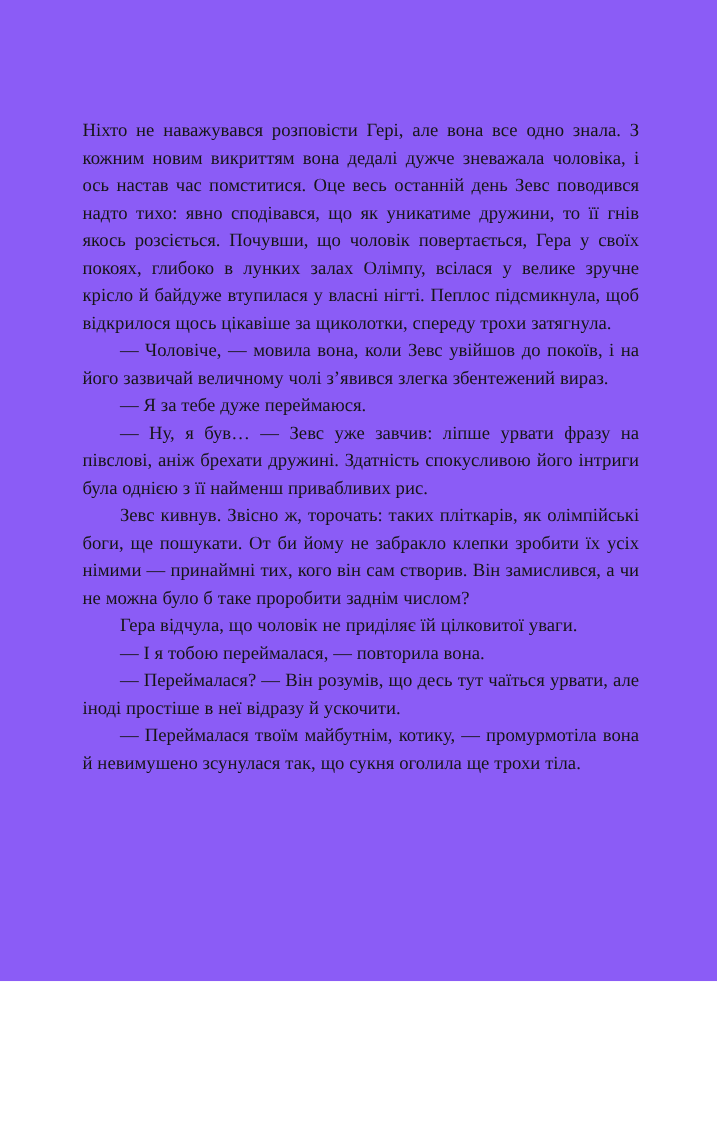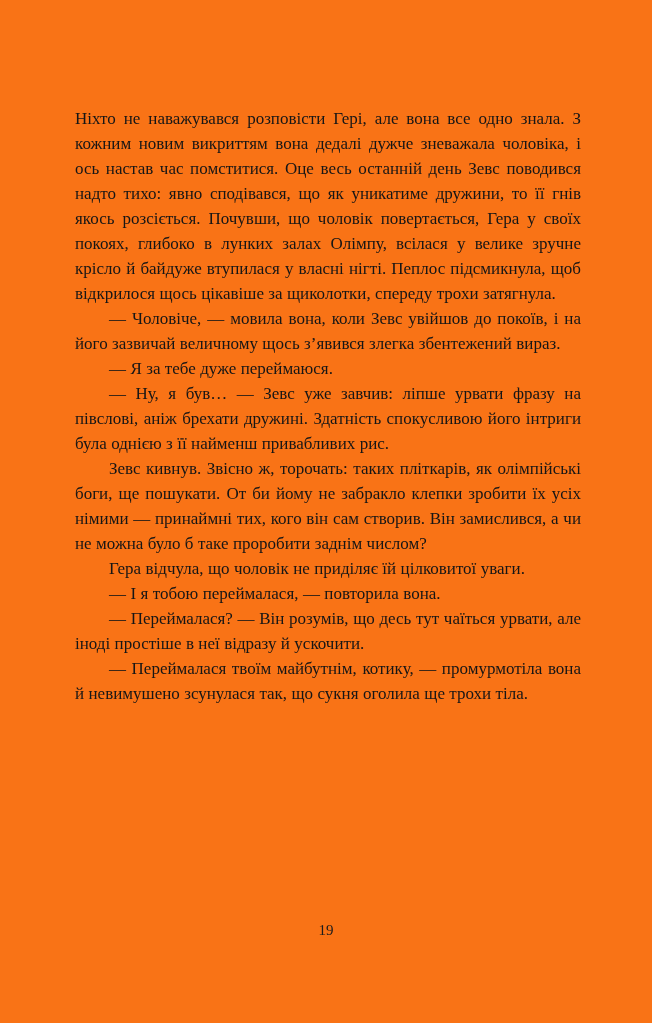--- a/index.html
+++ b/index.html
@@ -4,22 +4,22 @@
 <style>
   * { box-sizing: border-box; }
   html, body {
     margin: 0;
     padding: 0;
     background: #ffffff;
   }
   .page {
     position: relative;
     width: 652px;
-    height: 1023px;
-    background: #f97316;
+    height: 892px;
+    background: #8b5cf6;
     overflow: hidden;
     font-family: "Liberation Serif", "DejaVu Serif", serif;
     color: #161616;
   }
   .text-block {
     position: absolute;
     left: 75px;
     top: 106px;
     width: 506px;
     font-size: 17px;
@@ -47,21 +47,21 @@
     line-height: 18px;
     color: #1c1c1c;
   }
 </style>
 </head>
 <body>
 
 <div class="page">
   <div class="text-block">
     <p class="first">Ніхто не наважувався розповісти Гері, але вона все одно знала. З кожним новим викриттям вона дедалі дужче зневажала чоловіка, і ось настав час помститися. Оце весь останній день Зевс поводився надто тихо: явно сподівався, що як уникатиме дружини, то її гнів якось розсіється. Почувши, що чоловік повертається, Гера у своїх покоях, глибоко в лунких залах Олімпу, всілася у велике зручне крісло й байдуже втупилася у власні нігті. Пеплос підсмикнула, щоб відкрилося щось цікавіше за щиколотки, спереду трохи затягнула.</p>
-    <p>— Чоловіче, — мовила вона, коли Зевс увійшов до покоїв, і на його зазвичай величному щось з’явився злегка збентежений вираз.</p>
+    <p>— Чоловіче, — мовила вона, коли Зевс увійшов до покоїв, і на його зазвичай величному чолі з’явився злегка збентежений вираз.</p>
     <p>— Я за тебе дуже переймаюся.</p>
     <p>— Ну, я був… — Зевс уже завчив: ліпше урвати фразу на півслові, аніж брехати дружині. Здатність спокусливою його інтриги була однією з її найменш привабливих рис.</p>
     <p>Зевс кивнув. Звісно ж, торочать: таких пліткарів, як олімпійські боги, ще пошукати. От би йому не забракло клепки зробити їх усіх німими — принаймні тих, кого він сам створив. Він замислився, а чи не можна було б таке проробити заднім числом?</p>
     <p>Гера відчула, що чоловік не приділяє їй цілковитої уваги.</p>
     <p>— І я тобою переймалася, — повторила вона.</p>
     <p>— Переймалася? — Він розумів, що десь тут чаїться урвати, але іноді простіше в неї відразу й ускочити.</p>
     <p>— Переймалася твоїм майбутнім, котику, — промурмотіла вона й невимушено зсунулася так, що сукня оголила ще трохи тіла.</p>
   </div>
   <div class="page-number">19</div>
 </div>

